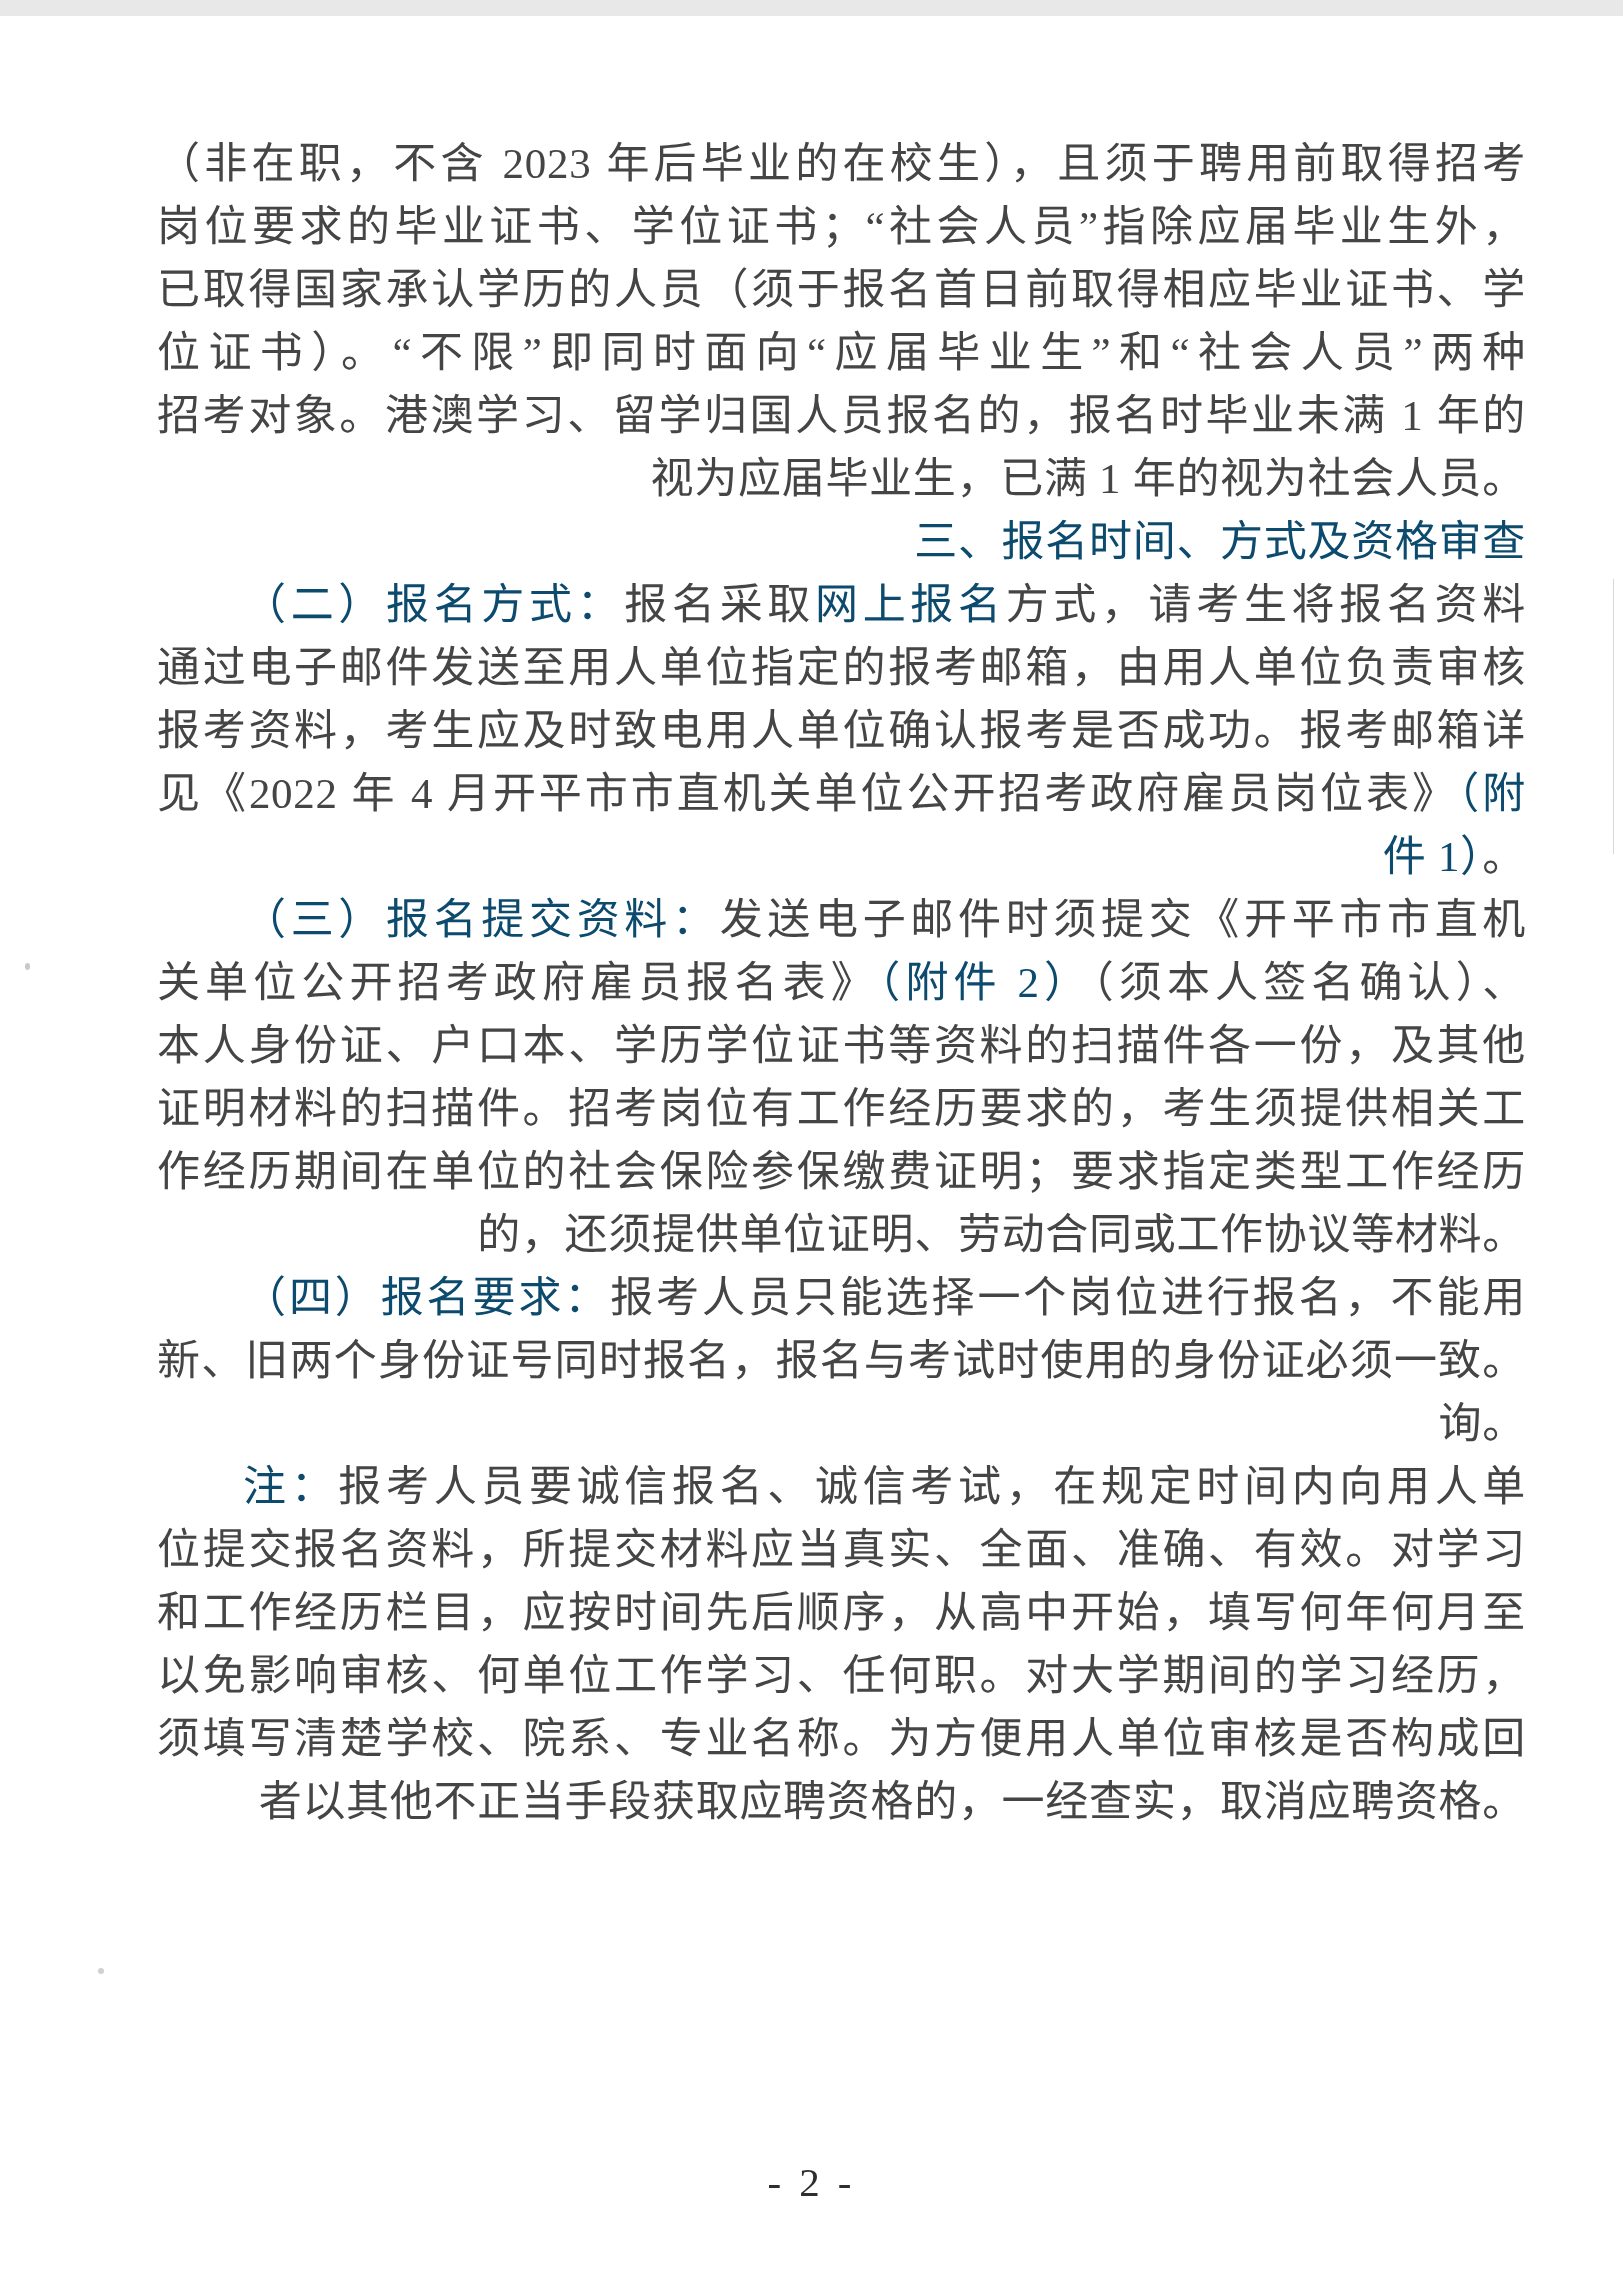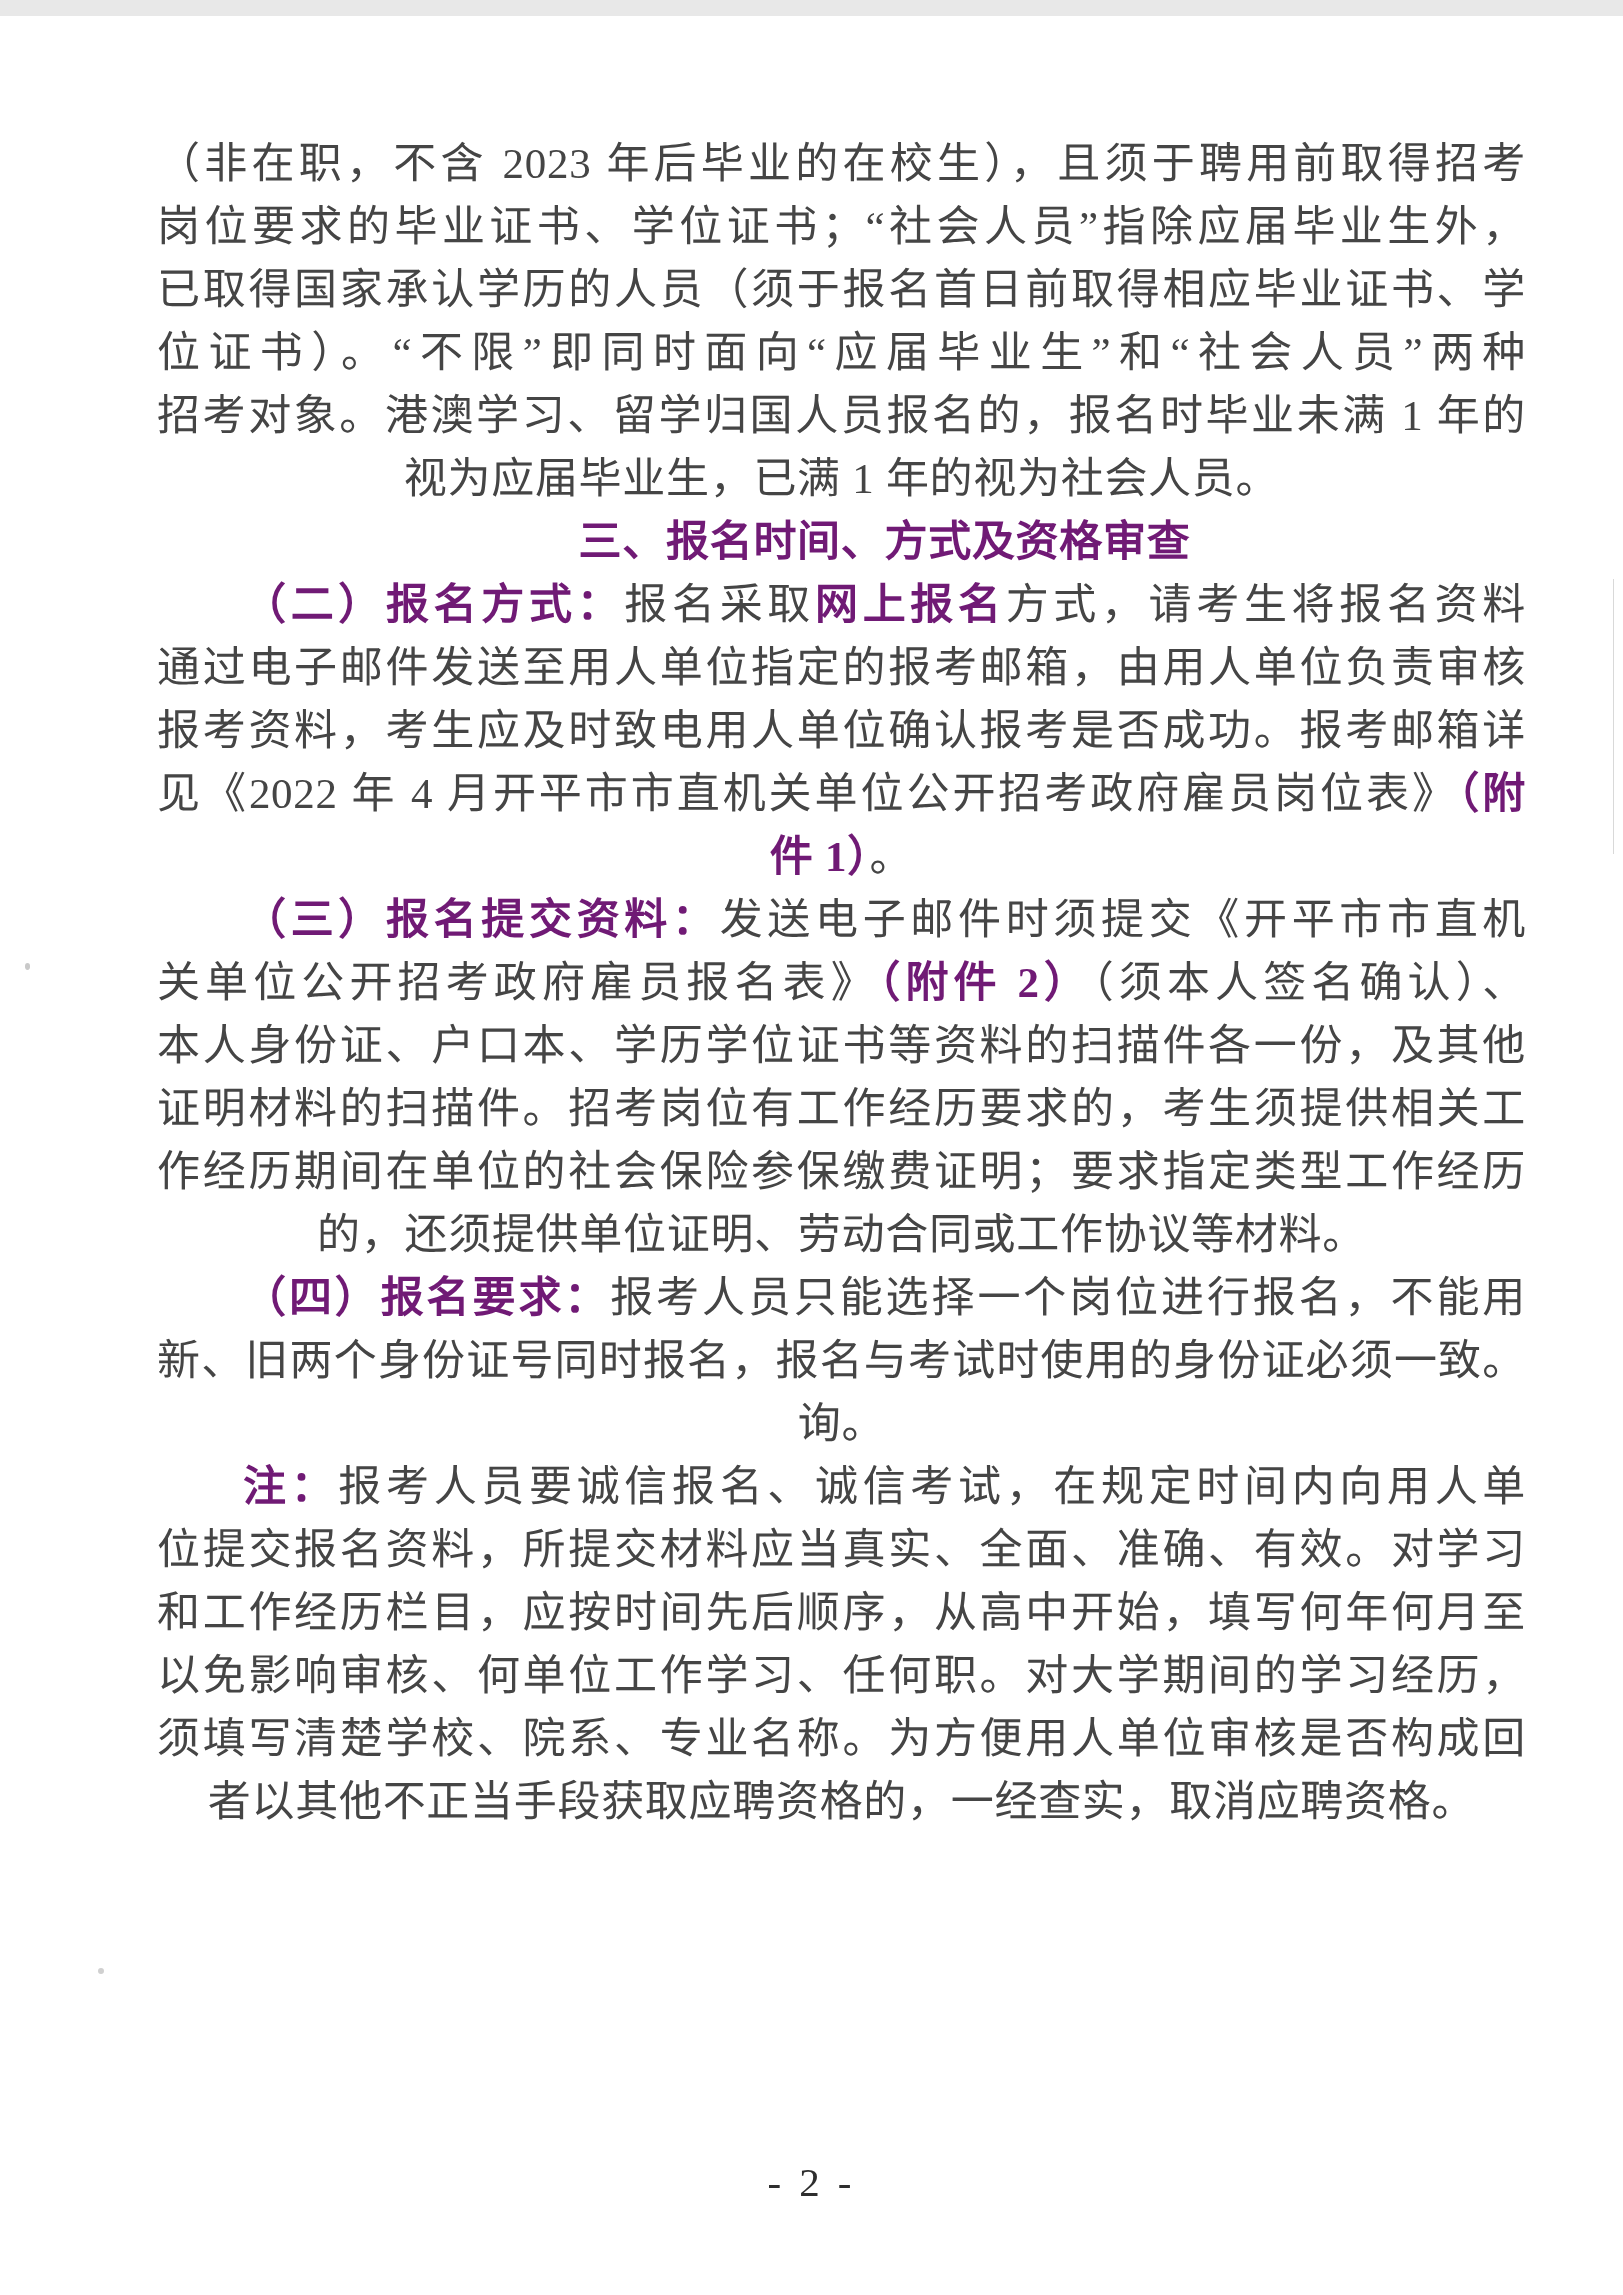--- a/index.html
+++ b/index.html
@@ -22,33 +22,33 @@
     top: 116px;
     width: 1369px;
     font-size: 43px;
     line-height: 63px;
     color: #454545;
     letter-spacing: 0.7px;
   }
   .para { margin: 0; padding: 0; }
   .line {
     white-space: nowrap;
-    text-align: center;
+    text-align: right;
     height: 63px;
   }
   .line.fill {
     text-align: justify;
     text-align-last: justify;
     text-justify: inter-character;
   }
   .line.indent { text-indent: 86px; }
   .run { font-weight: normal; }
   .run.b {
-    font-weight: bold;
-    color: #701a75;
+    font-weight: normal;
+    color: #0c4a6e;
   }
   .footer {
     position: absolute;
     left: 0;
     top: 2135px;
     width: 100%;
     text-align: center;
     font-size: 41px;
     line-height: 63px;
     color: #2e2e2e;

